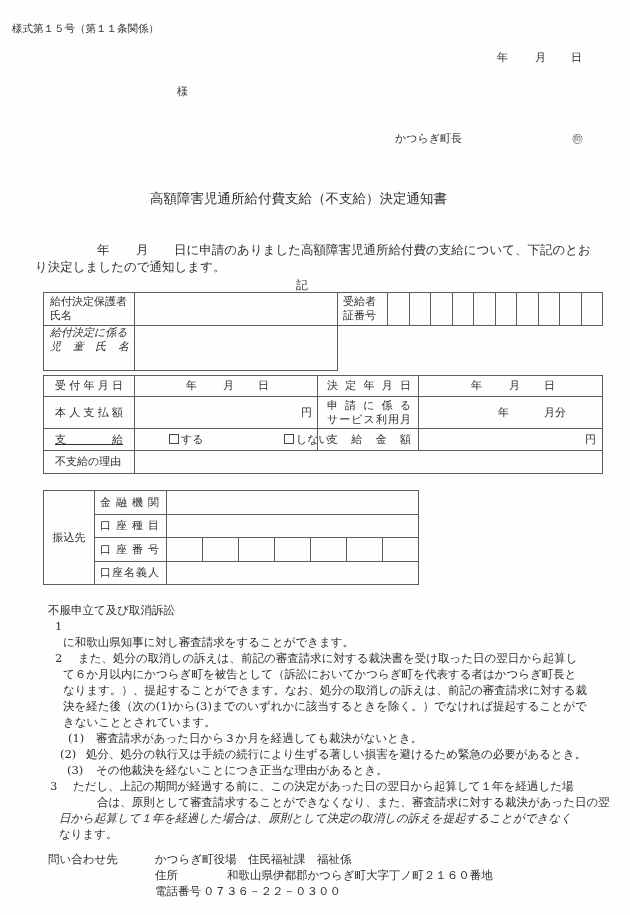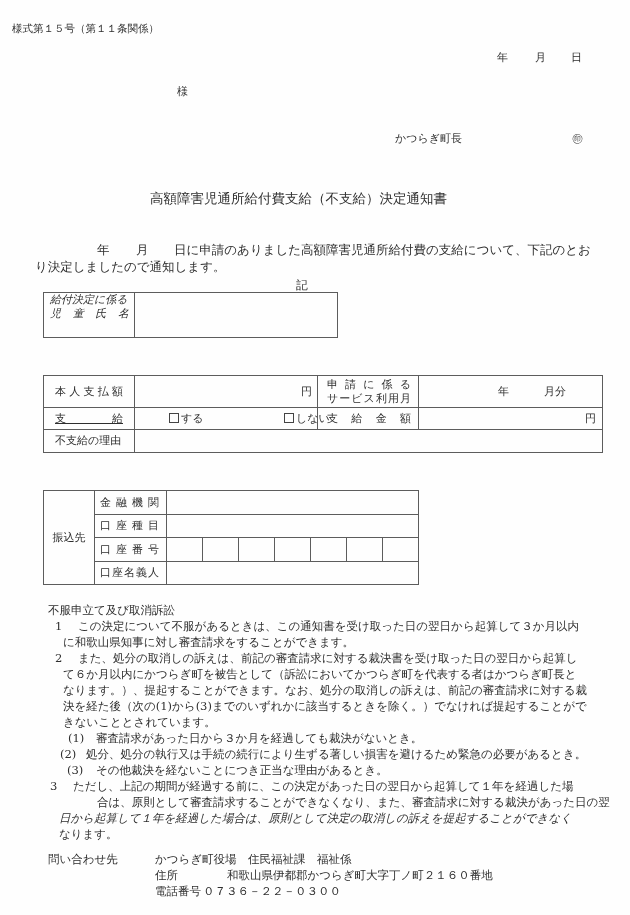--- a/index.html
+++ b/index.html
@@ -70,39 +70,78 @@
       <col style="width:21.5px">
       <col style="width:21.5px">
       <col style="width:21.5px">
     <col style="width:21.5px">
       <col style="width:21.5px">
       <col style="width:21.5px">
       <col style="width:21.5px">
       <col style="width:21.5px">
   </colgroup>
   <tbody>
+      <tr style="height:33px">
+    <td style="padding-left:6px;">
+      <div>給付決定保護者</div>
+      <div>氏名</div>
+    </td>
+    <td></td>
+    <td style="padding-left:5px;">
+      <div>受給者</div>
+      <div>証番号</div>
+    </td>
+    <td></td>
+    <td></td>
+    <td></td>
+    <td></td>
+    <td></td>
+    <td></td>
+    <td></td>
+    <td></td>
+    <td></td>
+    <td></td>
+  </tr>
   <tr style="height:34px">
     <td style="padding:0 5px 16px 6px;font-style:italic;">
       <div>給付決定に係る</div>
       <div class="just">児童氏名</div>
     </td>
     <td></td>
     <td class="blank" colspan="11"></td>
   </tr>
 </tbody>
   </table>
 
 <table class="grid" style="left:43px;top:375px;">
   <colgroup>
     <col style="width:91px">
       <col style="width:183px">
       <col style="width:101px">
       <col style="width:184px">
   </colgroup>
   <tbody>
+      <tr style="height:21px">
+    <td style="padding:0 11px;">
+      <span class="just">受付年月日</span>
+    </td>
+    <td>
+      <span class="pin" style="left:51px;">年</span>
+      <span class="pin" style="left:88px;">月</span>
+      <span class="pin" style="left:123px;">日</span>
+    </td>
+    <td style="padding:0 7px 0 9px;">
+      <span class="just">決定年月日</span>
+    </td>
+    <td>
+      <span class="pin" style="left:52px;">年</span>
+      <span class="pin" style="left:90px;">月</span>
+      <span class="pin" style="left:125px;">日</span>
+    </td>
+  </tr>
   <tr style="height:32px">
     <td style="padding:0 11px;">
       <span class="just">本人支払額</span>
     </td>
     <td>
       <span class="pin" style="right:5px;">円</span>
     </td>
     <td style="padding:0 7px 0 9px;">
       <span class="just">申請に係る</span>
       <span class="just">サービス利用月</span>
@@ -187,21 +226,20 @@
 </tbody>
   </table>
 
 <div>
   <div class="ln" style="top:602px;">
       <span style="left:48px;">不服申立て及び取消訴訟</span>
     </div>
 
   <div class="ln" style="top:618px;">
     <span style="left:55px;">1</span>
-    <span style="left:78px;">この決定について不服があるときは、この通知書を受け取った日の翌日から起算して３か月以内</span>
   </div>
   <div class="ln" style="top:634px;">
       <span style="left:63px;">に和歌山県知事に対し審査請求をすることができます。</span>
     </div>
 
   <div class="ln" style="top:650px;">
     <span style="left:55px;">2</span>
     <span style="left:78px;">また、処分の取消しの訴えは、前記の審査請求に対する裁決書を受け取った日の翌日から起算し</span>
   </div>
   <div class="ln" style="top:666px;">

